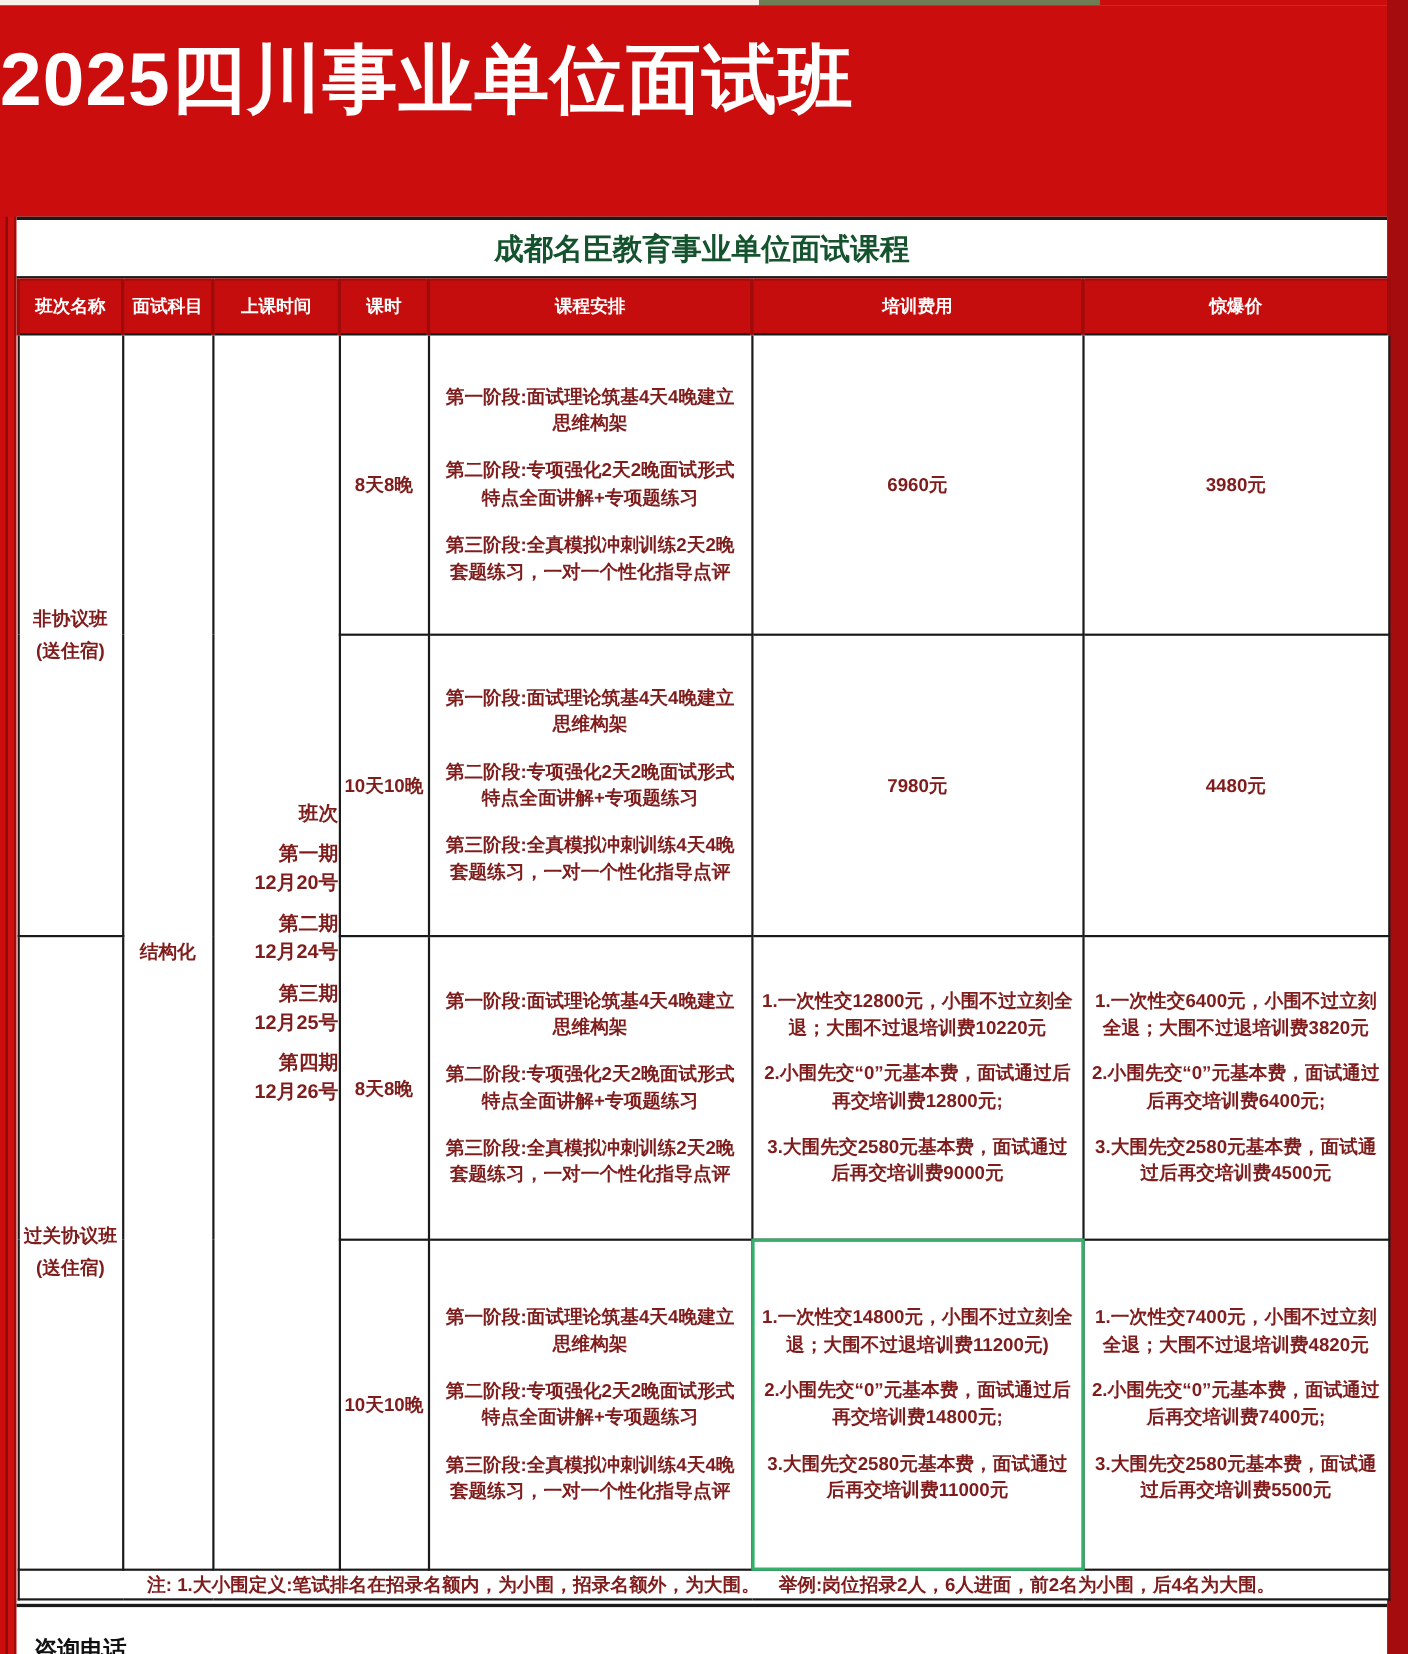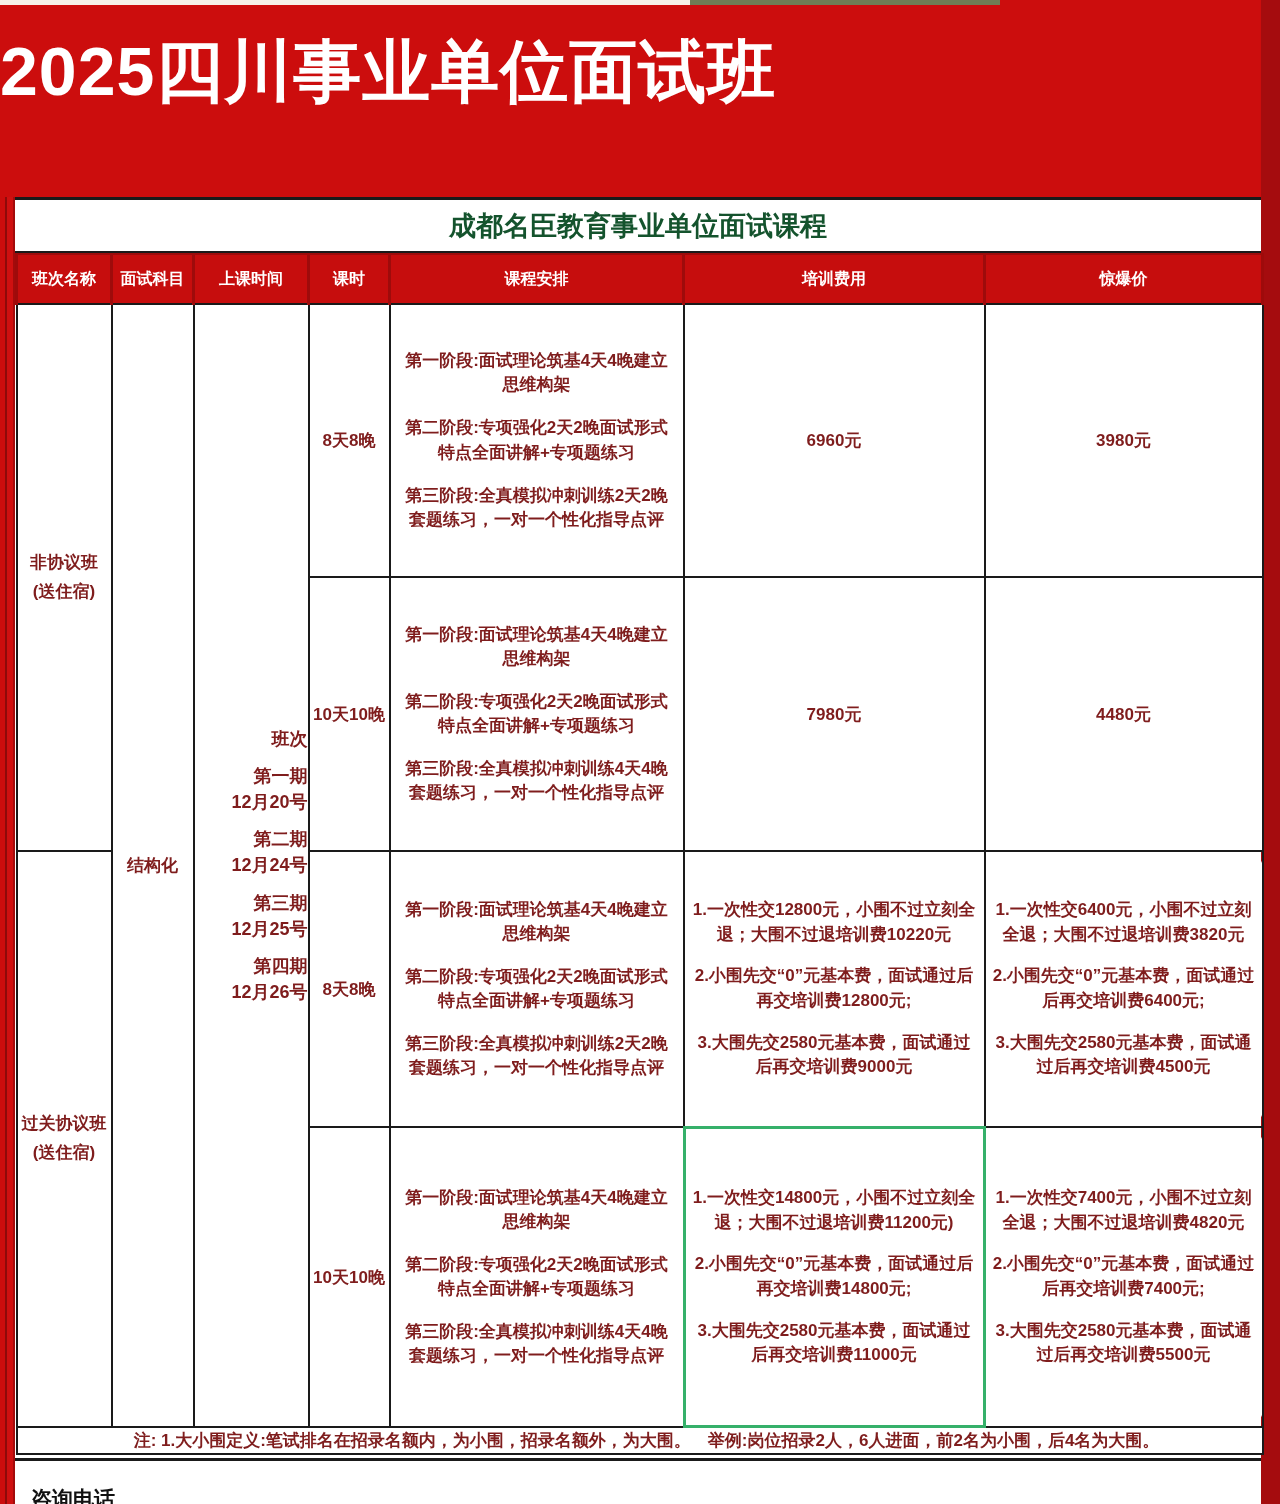--- a/index.html
+++ b/index.html
@@ -51,21 +51,21 @@
   .schedule-stack .sess span { display:block; }
 
   .stages-cell { padding:0 10px; }
   .stage { margin:19px 0; line-height:1.42; }
 
   .fee-simple { font-size:21px; }
   .price-simple { font-size:21px; color:#e60000; }
 
   .fee-list { text-align:left; padding:0 8px; }
   .fee-list p { margin:17px 0; line-height:1.45; }
-  .price-list { text-align:left; padding:11px 6px; color:#e60000;border-radius:18px; }
+  .price-list { text-align:left; padding:11px 6px; color:#e60000; }
   .price-list p { margin:17px 0; line-height:1.45; }
 
   .green-outline { outline:3px solid #35b06a; outline-offset:-2px; }
 
   .note-row td { height:27px; text-align:center; padding-left:14px; font-size:17px; }
 
   .bottom-line { height:3px; background:#1a1a1a; margin-top:3px; width:1246px; }
   .footer-area { padding:24px 0 0 16px; }
   .footer-phone { font-size:21px; font-weight:bold; color:#111; }
 </style>

